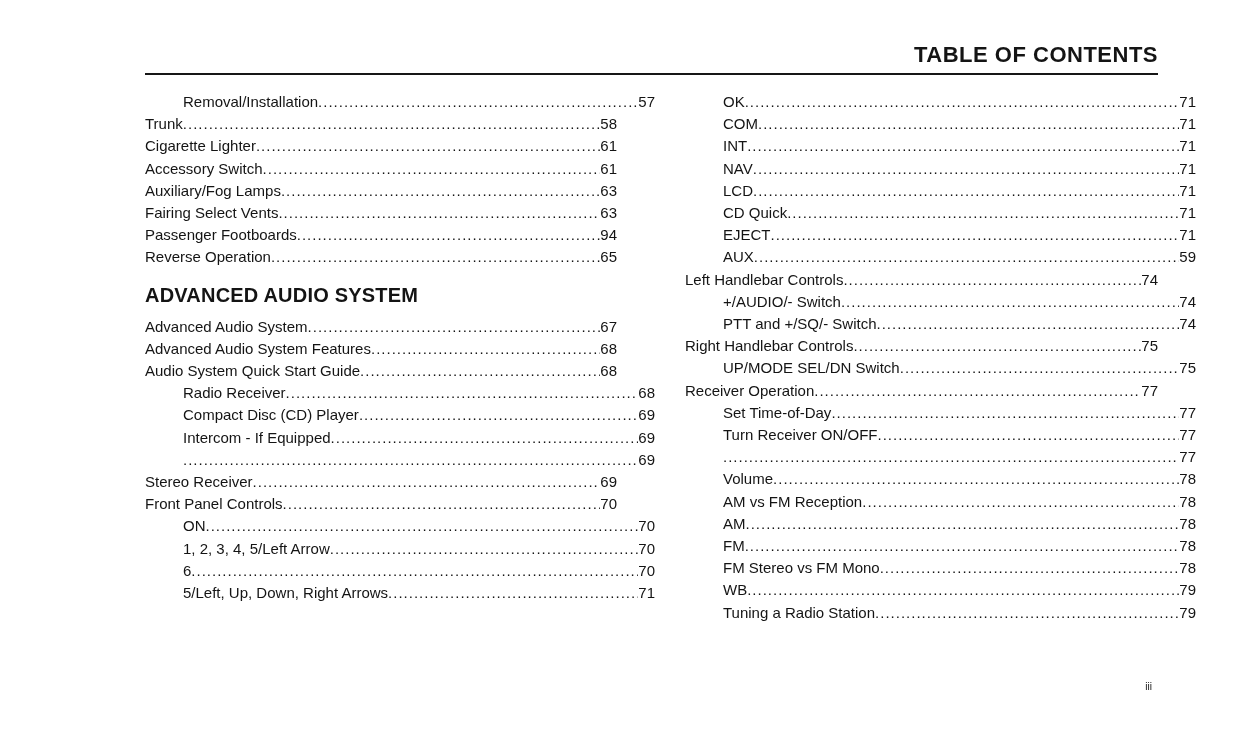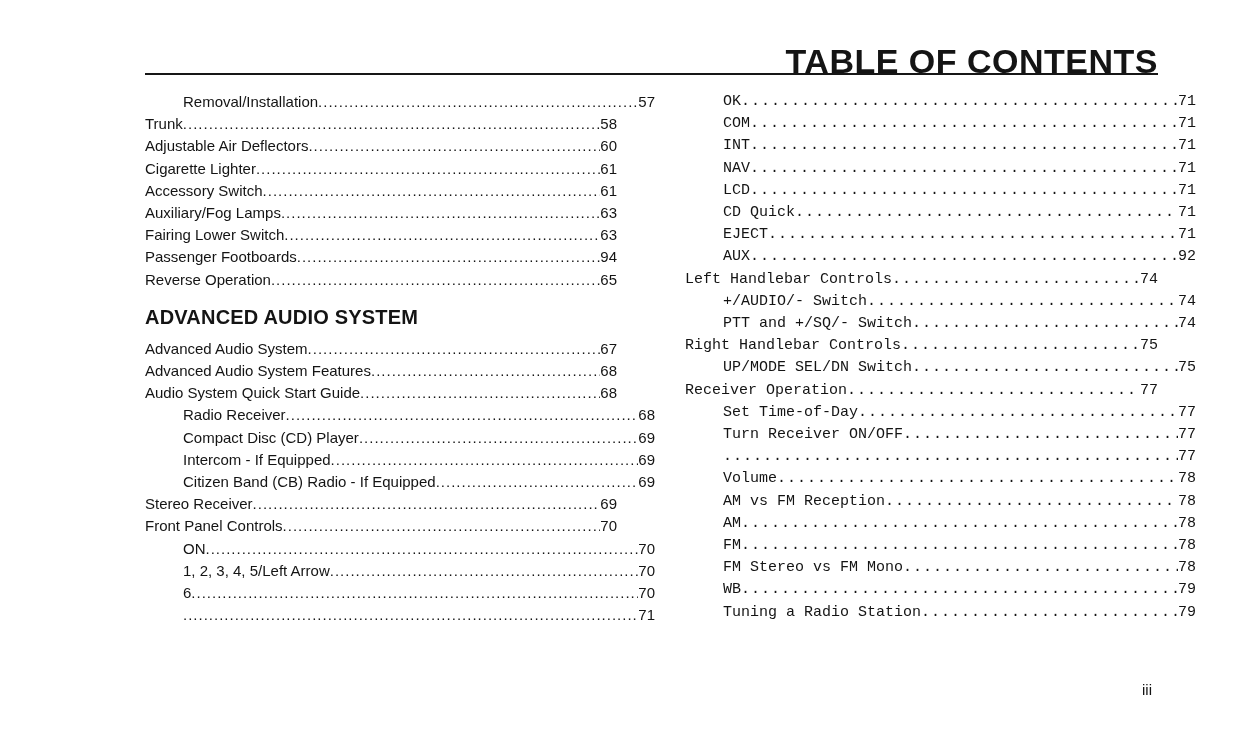--- a/index.html
+++ b/index.html
@@ -13,41 +13,41 @@
     height: 750px;
     background: #ffffff;
     font-family: "Liberation Sans", sans-serif;
     color: #141414;
     overflow: hidden;
   }
   .header-title {
     position: absolute;
     top: 42px;
     right: 83px;
-    font-size: 34px;
+    font-size: 22px;
     font-weight: bold;
     letter-spacing: 0.5px;
     white-space: nowrap;
   }
   .header-rule {
     position: absolute;
     top: 73px;
     left: 145px;
     right: 83px;
     height: 2px;
     background: #161616;
   }
   .toc-col {
     position: absolute;
     top: 91px;
     font-size: 15px;
     line-height: 22.2px;
   }
   .toc-col-left  { left: 145px; width: 472px; }
-  .toc-col-right { left: 685px; width: 473px; font-family: Liberation Mono, monospace; }
+  .toc-col-right { left: 685px; width: 473px; }
 
   .toc-row {
     display: flex;
     align-items: baseline;
     width: 100%;
   }
   .toc-row.indent-1 { padding-left: 38px; }
   .toc-label {
     white-space: nowrap;
     flex: 0 0 auto;
@@ -70,21 +70,21 @@
     font-size: 20px;
     font-weight: bold;
     letter-spacing: 0.2px;
     margin: 14px 0 9px 0;
     line-height: 24px;
   }
   .page-number {
     position: absolute;
     top: 681px;
     right: 89px;
-    font-size: 15px;
+    font-size: 10px;
     text-align: right;
   }
 </style>
 </head>
 <body>
 
 <div class="page">
   <div class="header-title">TABLE OF CONTENTS</div>
   <div class="header-rule"></div>
 
@@ -93,41 +93,36 @@
         <span class="toc-label">Removal/Installation</span>
         <span class="toc-dots"></span>
         <span class="toc-page">57</span>
       </div>
       <div class="toc-row indent-0">
         <span class="toc-label">Trunk</span>
         <span class="toc-dots"></span>
         <span class="toc-page">58</span>
       </div>
       <div class="toc-row indent-0">
-        <span class="toc-label">Adjustable Air Deflectors</span>
-        <span class="toc-dots"></span>
-        <span class="toc-page">60</span>
-      </div>
-      <div class="toc-row indent-0">
         <span class="toc-label">Cigarette Lighter</span>
         <span class="toc-dots"></span>
         <span class="toc-page">61</span>
       </div>
       <div class="toc-row indent-0">
         <span class="toc-label">Accessory Switch</span>
         <span class="toc-dots"></span>
         <span class="toc-page">61</span>
       </div>
       <div class="toc-row indent-0">
         <span class="toc-label">Auxiliary/Fog Lamps</span>
         <span class="toc-dots"></span>
         <span class="toc-page">63</span>
       </div>
       <div class="toc-row indent-0">
-        <span class="toc-label">Fairing Lower Switch</span>
+        <span class="toc-label">Fairing Select Vents</span>
         <span class="toc-dots"></span>
         <span class="toc-page">63</span>
       </div>
       <div class="toc-row indent-0">
         <span class="toc-label">Passenger Footboards</span>
         <span class="toc-dots"></span>
         <span class="toc-page">94</span>
       </div>
       <div class="toc-row indent-0">
         <span class="toc-label">Reverse Operation</span>
@@ -159,21 +154,20 @@
         <span class="toc-label">Compact Disc (CD) Player</span>
         <span class="toc-dots"></span>
         <span class="toc-page">69</span>
       </div>
       <div class="toc-row indent-1">
         <span class="toc-label">Intercom - If Equipped</span>
         <span class="toc-dots"></span>
         <span class="toc-page">69</span>
       </div>
       <div class="toc-row indent-1">
-        <span class="toc-label">Citizen Band (CB) Radio - If Equipped</span>
         <span class="toc-dots"></span>
         <span class="toc-page">69</span>
       </div>
       <div class="toc-row indent-0">
         <span class="toc-label">Stereo Receiver</span>
         <span class="toc-dots"></span>
         <span class="toc-page">69</span>
       </div>
       <div class="toc-row indent-0">
         <span class="toc-label">Front Panel Controls</span>
@@ -189,20 +183,21 @@
         <span class="toc-label">1, 2, 3, 4, 5/Left Arrow</span>
         <span class="toc-dots"></span>
         <span class="toc-page">70</span>
       </div>
       <div class="toc-row indent-1">
         <span class="toc-label">6</span>
         <span class="toc-dots"></span>
         <span class="toc-page">70</span>
       </div>
       <div class="toc-row indent-1">
+        <span class="toc-label">5/Left, Up, Down, Right Arrows</span>
         <span class="toc-dots"></span>
         <span class="toc-page">71</span>
       </div>
     </div>
 
   <div class="toc-col toc-col-right">
       <div class="toc-row indent-1">
         <span class="toc-label">OK</span>
         <span class="toc-dots"></span>
         <span class="toc-page">71</span>
@@ -233,21 +228,21 @@
         <span class="toc-page">71</span>
       </div>
       <div class="toc-row indent-1">
         <span class="toc-label">EJECT</span>
         <span class="toc-dots"></span>
         <span class="toc-page">71</span>
       </div>
       <div class="toc-row indent-1">
         <span class="toc-label">AUX</span>
         <span class="toc-dots"></span>
-        <span class="toc-page">92</span>
+        <span class="toc-page">59</span>
       </div>
       <div class="toc-row indent-0">
         <span class="toc-label">Left Handlebar Controls</span>
         <span class="toc-dots"></span>
         <span class="toc-page">74</span>
       </div>
       <div class="toc-row indent-1">
         <span class="toc-label">+/AUDIO/- Switch</span>
         <span class="toc-dots"></span>
         <span class="toc-page">74</span>

